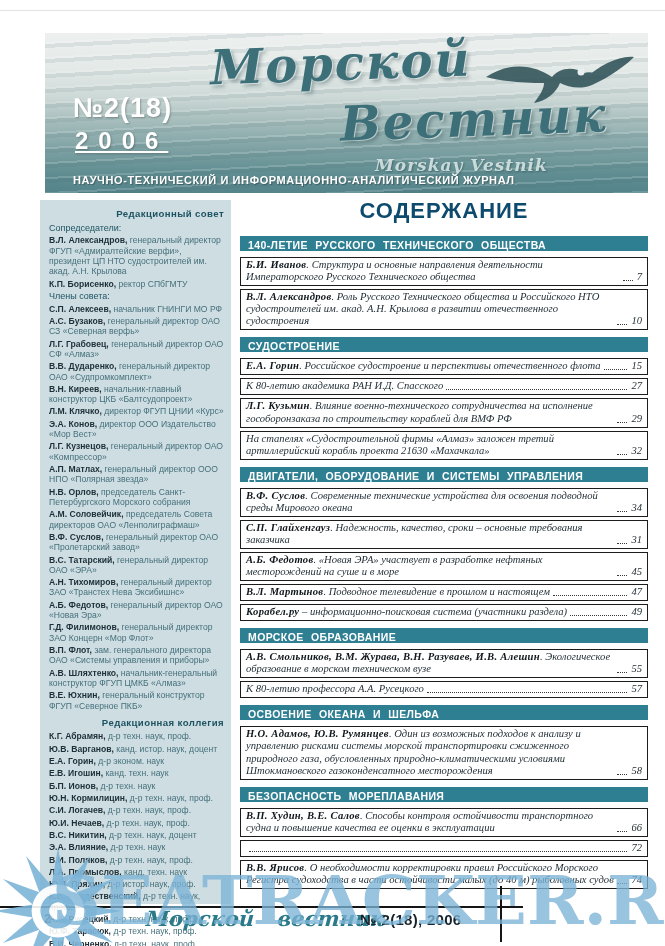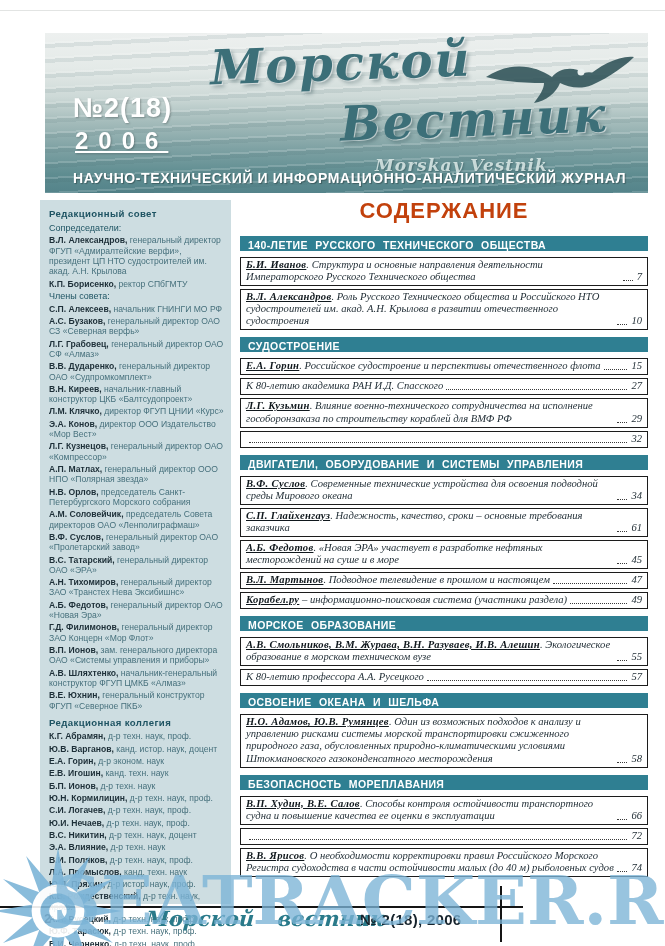--- a/index.html
+++ b/index.html
@@ -25,51 +25,51 @@
   }
   .mh-title1{left:165px;top:2px;font-size:48px;}
   .mh-title2{left:295px;top:58px;font-size:48px;}
   .mh-translit{
     position:absolute;left:330px;top:122px;
     font-family:"DejaVu Serif",serif;font-style:italic;font-weight:bold;font-size:17px;
     color:rgba(230,242,240,.8);text-shadow:1px 1px 2px rgba(40,70,75,.5);letter-spacing:1px;
   }
   .mh-issue{position:absolute;left:28px;top:60px;color:#fff;font-weight:bold;font-size:27px;letter-spacing:1px;text-shadow:1px 1px 2px rgba(0,0,0,.25);}
   .mh-year{position:absolute;left:30px;top:94px;color:#fff;font-weight:bold;font-size:24px;letter-spacing:10px;text-shadow:1px 1px 2px rgba(0,0,0,.25);text-decoration:underline;}
-  .mh-subtitle{position:absolute;left:28px;bottom:7px;color:#fff;font-weight:bold;font-size:14px;letter-spacing:.6px;text-shadow:1px 1px 1px rgba(0,0,0,.3);}
+  .mh-subtitle{position:absolute;left:28px;bottom:7px;color:#fff;font-weight:bold;font-size:11px;letter-spacing:.6px;text-shadow:1px 1px 1px rgba(0,0,0,.3);}
   .mh-bird{position:absolute;right:8px;top:10px;width:160px;height:80px;}
 
   
   .sidebar{
     position:absolute;left:40px;top:200px;width:191px;height:704px;box-sizing:border-box;
     background:#cddde1;padding:8px 7px 6px 9px;
     font-size:8.6px;line-height:1.2;color:#46707c;
   }
-  .sb-heading{font-weight:bold;color:#1d5362;font-size:9.6px;letter-spacing:.4px;margin:6px 0 3px;}
+  .sb-heading{font-weight:bold;color:#1d5362;font-size:9.6px;letter-spacing:.4px;margin:6px 0 3px;text-align:right;}
   .sb-heading:first-child{margin-top:0;}
   .sb-subheading{font-weight:normal;color:#1d5362;font-size:9px;margin:0 0 2px;}
   .sb-member{margin-bottom:2px;}
   .sb-member b{color:#1d2f38;}
 
   
   .content{position:absolute;left:240px;top:198px;width:408px;}
   .content-title{
-    text-align:center;color:#c2410c;font-weight:bold;font-size:22px;letter-spacing:1px;margin:0 0 12px;
+    text-align:center;color:#0c4a6e;font-weight:bold;font-size:22px;letter-spacing:1px;margin:0 0 12px;
   }
   .section{margin-bottom:7px;}
   .section-bar{
     background:#2f7f92;color:#fff;font-weight:bold;font-size:10.5px;
     padding:3px 8px 0;letter-spacing:.4px;word-spacing:4px;margin-bottom:6px;
   }
   .entry{
     border:1px solid #1c1c1c;padding:1px 5px 2px;margin-bottom:3px;
     font-family:"Liberation Serif",serif;font-style:italic;font-size:10.6px;line-height:1.14;
     color:#1e2b33;display:flex;align-items:flex-end;
   }
-  .entry b{color:#0f171c;letter-spacing:.3px;text-decoration:underline;}
+  .entry b{color:#0f171c;letter-spacing:.3px;}
   .entry .dots{flex:1 1 10px;min-width:10px;border-bottom:1.6px dotted #3a3a3a;margin:0 3px 2px;}
   .entry .pg{margin-left:1px;}
 
   
   .footer-rule{position:absolute;left:0;top:906px;width:523px;height:2px;background:#151515;}
   .footer-vline{position:absolute;left:500px;top:886px;width:2px;height:56px;background:#151515;}
   .footer-page{position:absolute;left:44px;top:911px;font-weight:bold;font-size:13px;color:#101010;}
   .footer-script{
     position:absolute;left:146px;top:906px;font-family:"DejaVu Serif",serif;font-style:italic;font-weight:bold;
     font-size:21px;color:#2a7a8a;word-spacing:16px;transform:skewX(-4deg);
@@ -120,21 +120,21 @@
       <div class="sb-member"><b>Э.А. Конов, </b>директор ООО Издательство «Мор Вест»</div>
       <div class="sb-member"><b>Л.Г. Кузнецов, </b>генеральный директор ОАО «Компрессор»</div>
       <div class="sb-member"><b>А.П. Матлах, </b>генеральный директор ООО НПО «Полярная звезда»</div>
       <div class="sb-member"><b>Н.В. Орлов, </b>председатель Санкт-Петербургского Морского собрания</div>
       <div class="sb-member"><b>А.М. Соловейчик, </b>председатель Совета директоров ОАО «Ленполиграфмаш»</div>
       <div class="sb-member"><b>В.Ф. Суслов, </b>генеральный директор ОАО «Пролетарский завод»</div>
       <div class="sb-member"><b>В.С. Татарский, </b>генеральный директор ОАО «ЭРА»</div>
       <div class="sb-member"><b>А.Н. Тихомиров, </b>генеральный директор ЗАО «Транстех Нева Эксибишнс»</div>
       <div class="sb-member"><b>А.Б. Федотов, </b>генеральный директор ОАО «Новая Эра»</div>
       <div class="sb-member"><b>Г.Д. Филимонов, </b>генеральный директор ЗАО Концерн «Мор Флот»</div>
-      <div class="sb-member"><b>В.П. Ионов, </b>зам. генерального директора ОАО «Системы управления и приборы»</div>
+      <div class="sb-member"><b>В.П. Флот, </b>зам. генерального директора ОАО «Системы управления и приборы»</div>
       <div class="sb-member"><b>А.В. Шляхтенко, </b>начальник-генеральный конструктор ФГУП ЦМКБ «Алмаз»</div>
       <div class="sb-member"><b>В.Е. Юхнин, </b>генеральный конструктор ФГУП «Северное ПКБ»</div>
       <div class="sb-heading">Редакционная коллегия</div>
       <div class="sb-member"><b>К.Г. Абрамян, </b>д-р техн. наук, проф.</div>
       <div class="sb-member"><b>Ю.В. Варганов, </b>канд. истор. наук, доцент</div>
       <div class="sb-member"><b>Е.А. Горин, </b>д-р эконом. наук</div>
       <div class="sb-member"><b>Е.В. Игошин, </b>канд. техн. наук</div>
       <div class="sb-member"><b>Б.П. Ионов, </b>д-р техн. наук</div>
       <div class="sb-member"><b>Ю.Н. Кормилицин, </b>д-р техн. наук, проф.</div>
       <div class="sb-member"><b>С.И. Логачев, </b>д-р техн. наук, проф.</div>
@@ -178,35 +178,36 @@
           <span class="entry-text">К 80-летию академика РАН И.Д. Спасского</span>
           <span class="dots"></span>
           <span class="pg">27</span>
         </div>
         <div class="entry">
           <span class="entry-text"><b>Л.Г. Кузьмин</b>. Влияние военно-технического сотрудничества на исполнение гособоронзаказа по строительству кораблей для ВМФ РФ</span>
           <span class="dots"></span>
           <span class="pg">29</span>
         </div>
         <div class="entry">
+          <span class="entry-text">На стапелях «Судостроительной фирмы «Алмаз» заложен третий артиллерийский корабль проекта 21630 «Махачкала»</span>
           <span class="dots"></span>
           <span class="pg">32</span>
         </div>
       </div>
       <div class="section">
         <div class="section-bar">ДВИГАТЕЛИ, ОБОРУДОВАНИЕ И СИСТЕМЫ УПРАВЛЕНИЯ</div>
         <div class="entry">
           <span class="entry-text"><b>В.Ф. Суслов</b>. Современные технические устройства для освоения подводной среды Мирового океана</span>
           <span class="dots"></span>
           <span class="pg">34</span>
         </div>
         <div class="entry">
           <span class="entry-text"><b>С.П. Глайхенгауз</b>. Надежность, качество, сроки – основные требования заказчика</span>
           <span class="dots"></span>
-          <span class="pg">61</span>
+          <span class="pg">31</span>
         </div>
         <div class="entry">
           <span class="entry-text"><b>А.Б. Федотов</b>. «Новая ЭРА» участвует в разработке нефтяных месторождений на суше и в море</span>
           <span class="dots"></span>
           <span class="pg">45</span>
         </div>
         <div class="entry">
           <span class="entry-text"><b>В.Л. Мартынов</b>. Подводное телевидение в прошлом и настоящем</span>
           <span class="dots"></span>
           <span class="pg">47</span>

